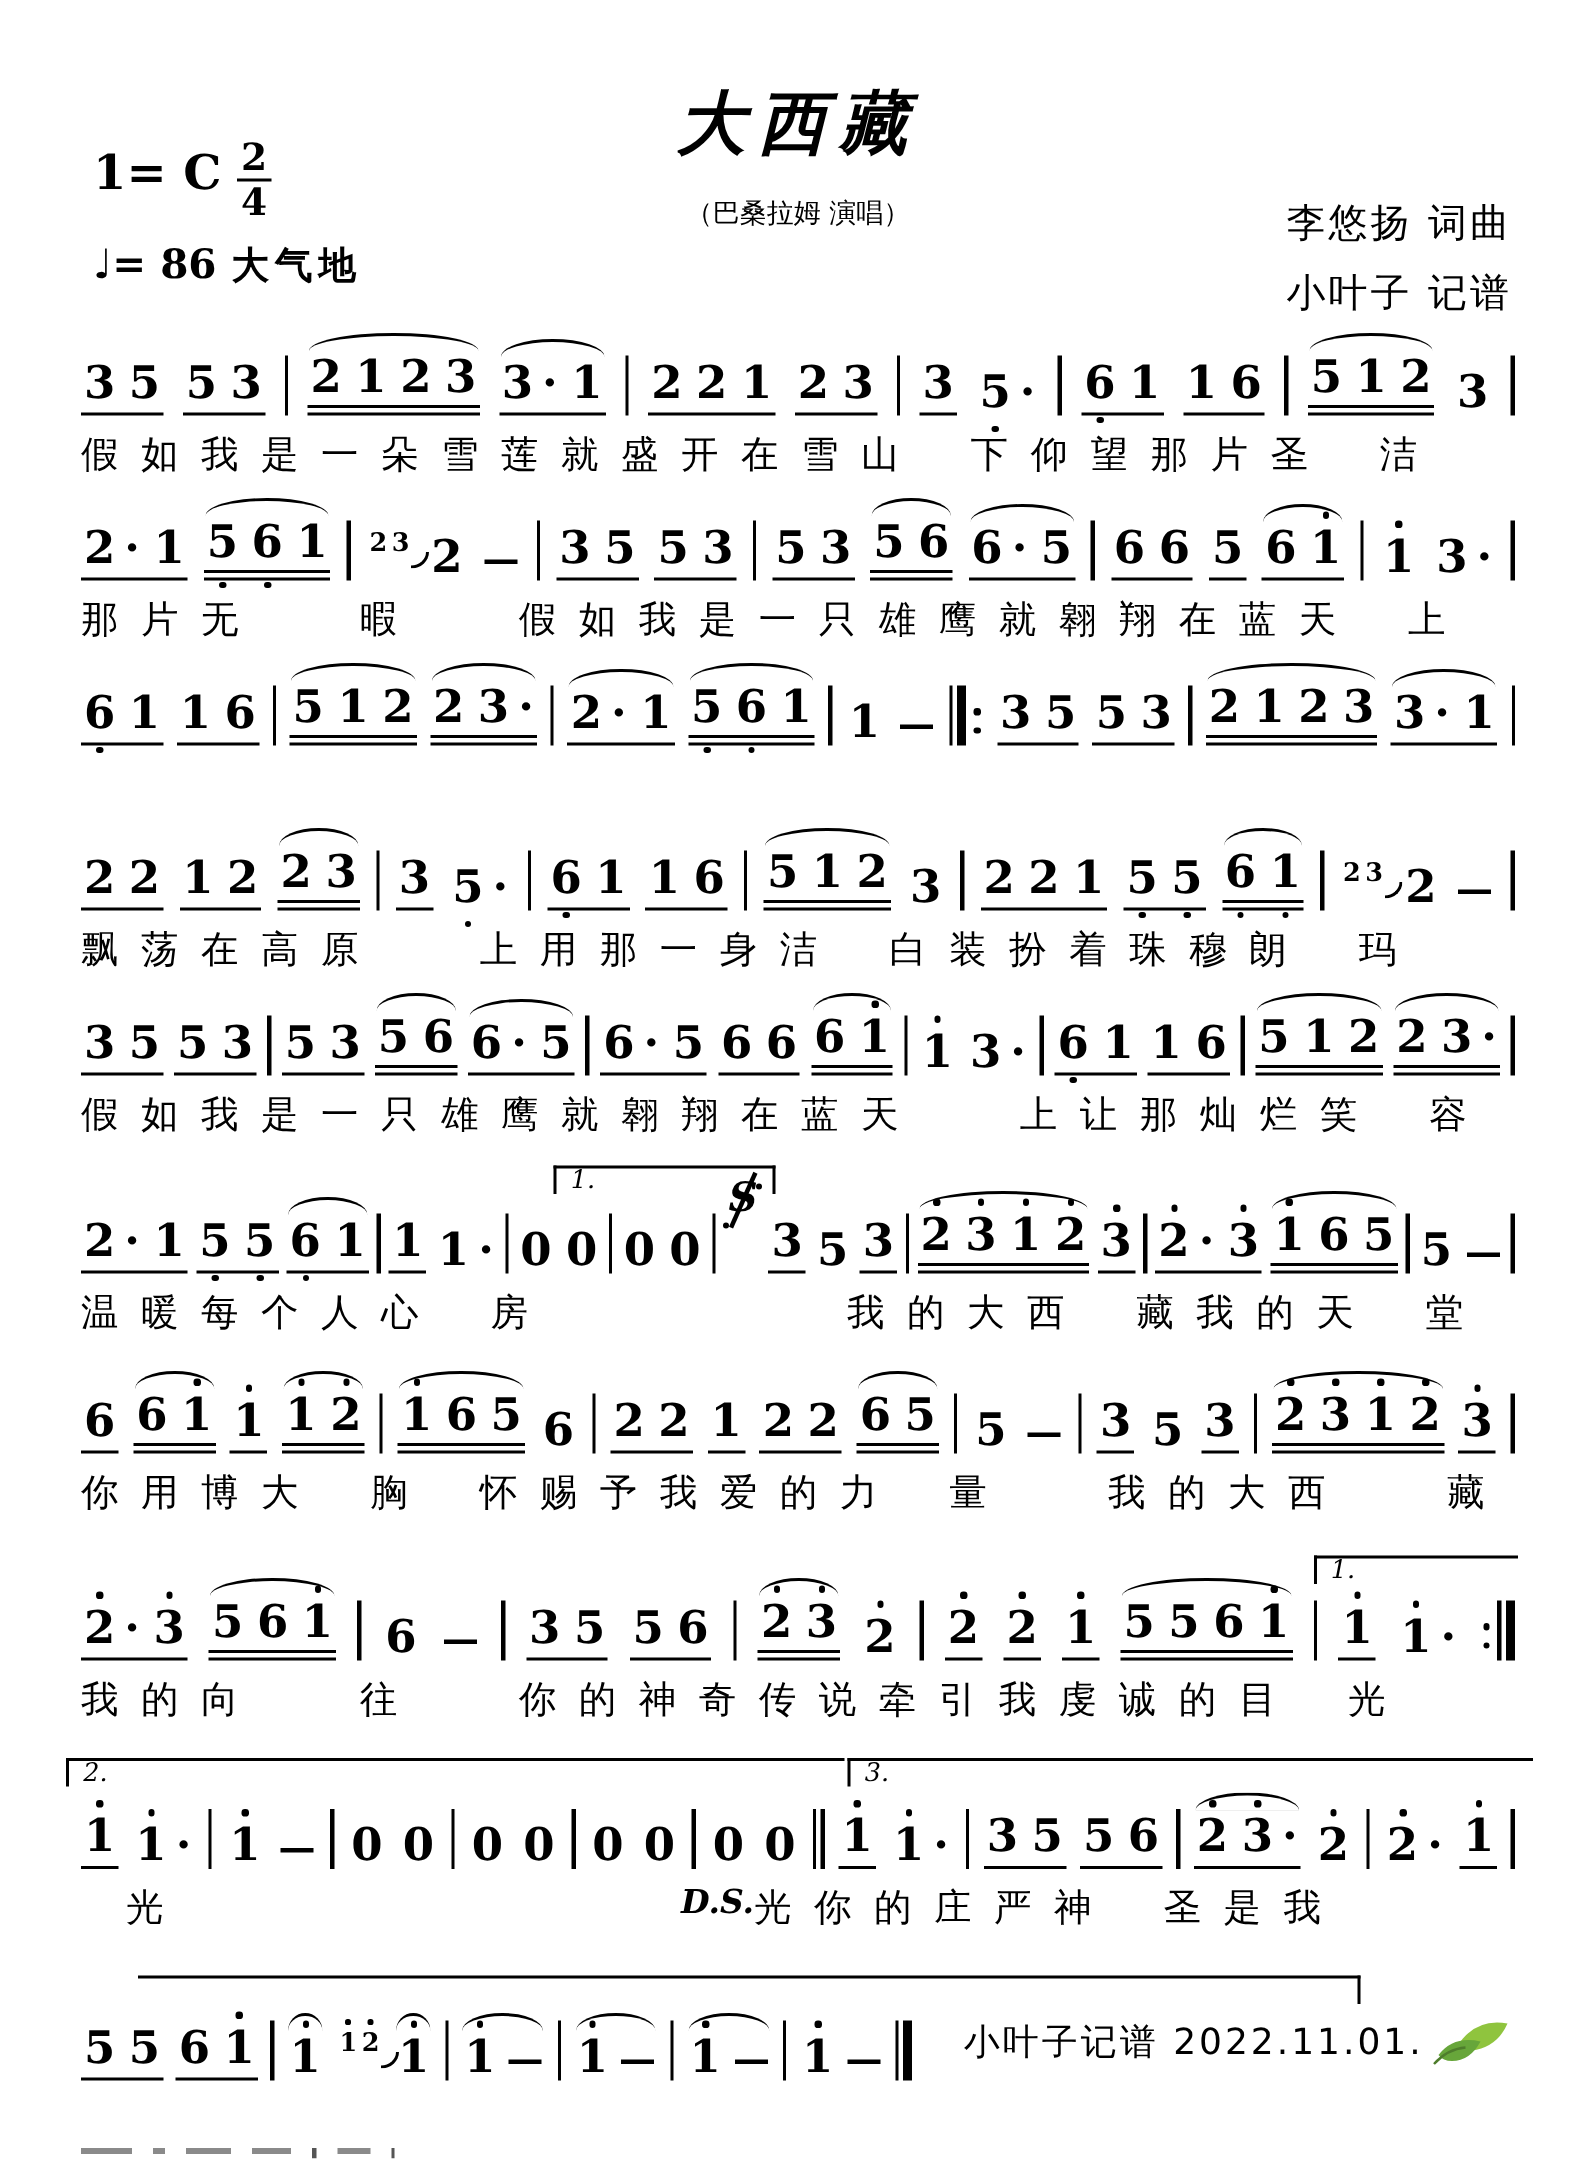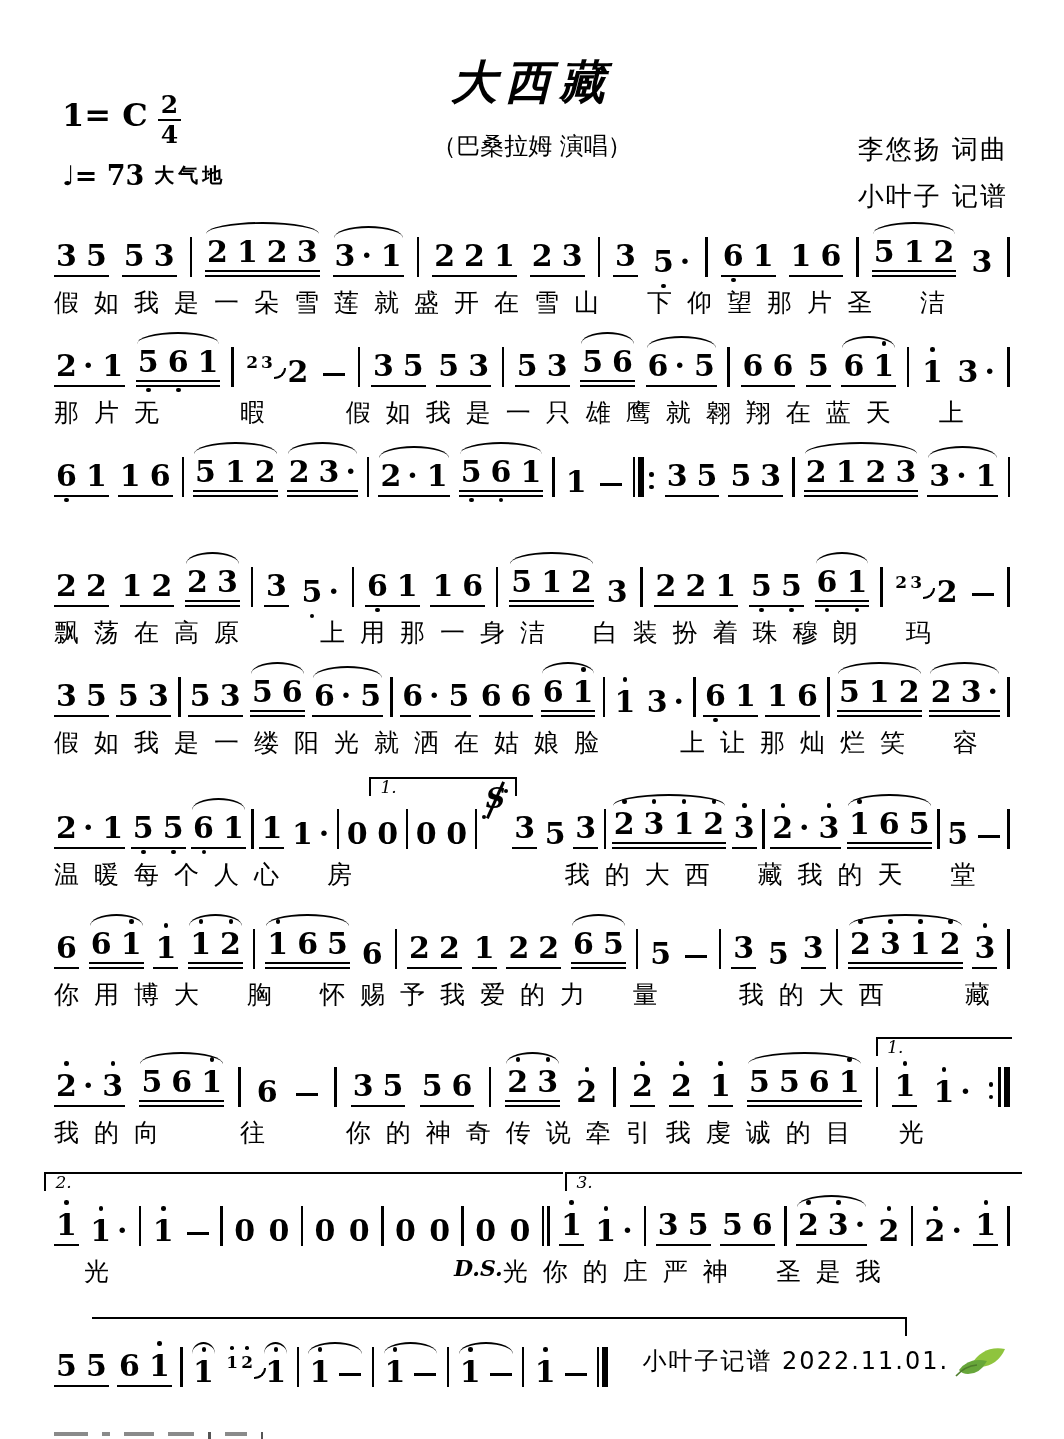--- a/index.html
+++ b/index.html
@@ -3,29 +3,29 @@
 <meta charset="utf-8">
 <style>
   html,body{margin:0;padding:0;background:#fff;color:#000;}
   body{width:1064px;height:1439px;overflow:hidden;font-family:"DejaVu Sans",sans-serif;}
   .page{position:relative;width:1064px;height:1439px;background:#fff;}
 
   
   .hdr{position:relative;height:225px;}
   .title{position:absolute;top:52px;left:0;width:100%;text-align:center;
          font-size:46px;font-weight:bold;letter-spacing:8px;font-style:italic;}
-  .subtitle{position:absolute;top:130px;left:0;width:100%;text-align:center;font-size:24px;}
+  .subtitle{position:absolute;top:130px;left:0;width:100%;text-align:center;font-size:18px;}
   .keyrow{position:absolute;left:62px;top:96px;display:flex;align-items:flex-start;gap:10px;
           font-family:"DejaVu Serif",serif;font-weight:bold;font-size:32px;}
   .frac{display:inline-flex;flex-direction:column;align-items:center;font-size:25px;line-height:1.05;margin-top:-4px;}
   .frac .num{border-bottom:2.5px solid #000;padding:0 3px 1px;}
   .frac .den{padding-top:1px;}
   .temporow{position:absolute;left:62px;top:160px;display:flex;align-items:center;
             font-size:27px;font-weight:bold;font-family:"DejaVu Serif",serif;}
-  .temporow .expr{font-family:"DejaVu Sans",sans-serif;font-size:20px;font-weight:bold;margin-left:10px;letter-spacing:4px;}
+  .temporow .expr{font-family:"DejaVu Sans",sans-serif;font-size:25px;font-weight:bold;margin-left:10px;letter-spacing:4px;}
   .credits{position:absolute;right:56px;top:126px;text-align:right;font-size:26px;line-height:1.8;letter-spacing:2px;}
 
   
   .score{margin:0 54px;}
   .sys{height:110px;position:relative;}
   .sys:nth-child(6){height:130px;}  .sys:nth-child(6) .nw{padding-top:22px;}
   .sys:nth-child(7){height:130px;}  .sys:nth-child(7) .nw{padding-top:12px;}
   .sys:nth-child(8){height:135px;}  .sys:nth-child(8) .nw{padding-top:20px;}
   .sys:nth-child(9){height:145px;}  .sys:nth-child(9) .nw{padding-top:24px;}
   .sys:nth-child(10){height:124px;} .sys:nth-child(10) .nw{padding-top:20px;}
@@ -90,21 +90,21 @@
     <div class="subtitle">（巴桑拉姆 演唱）</div>
     <div class="keyrow">
       <span>1= C</span>
       <span class="frac">
         <span class="num">2</span>
         <span class="den">4</span>
       </span>
     </div>
     <div class="temporow">
       <span>♩</span>
-      <span>= 73</span>
+      <span>= 86</span>
       <span class="expr">大气地</span>
     </div>
     <div class="credits">
       <div>李悠扬 词曲</div>
       <div>小叶子 记谱</div>
     </div>
   </div>
 
   <div class="score" id="score">
       <section class="sys">
@@ -528,21 +528,21 @@
               <span class="n">2</span>
               <span class="n">3</span>
               <span class="n aug">·</span>
               <i class="slur"></i>
             </span>
             <span class="blw">
               <i class="bl thin"></i>
             </span>
           </div>
         </div>
-        <div class="lyr"><span>假如我是一缕阳光就洒在姑娘脸  上让那灿烂笑 容</span></div>
+        <div class="lyr"><span>假如我是一只雄鹰就翱翔在蓝天  上让那灿烂笑 容</span></div>
       </section>
       <section class="sys">
         <div class="nw">
           <i class="volta tl tr" style="left: 33%; width: 15%;">
             <b>1.</b>
           </i>
           <div class="notes">
             <span class="grp u1">
               <span class="n">2</span>
               <span class="n aug">·</span>

